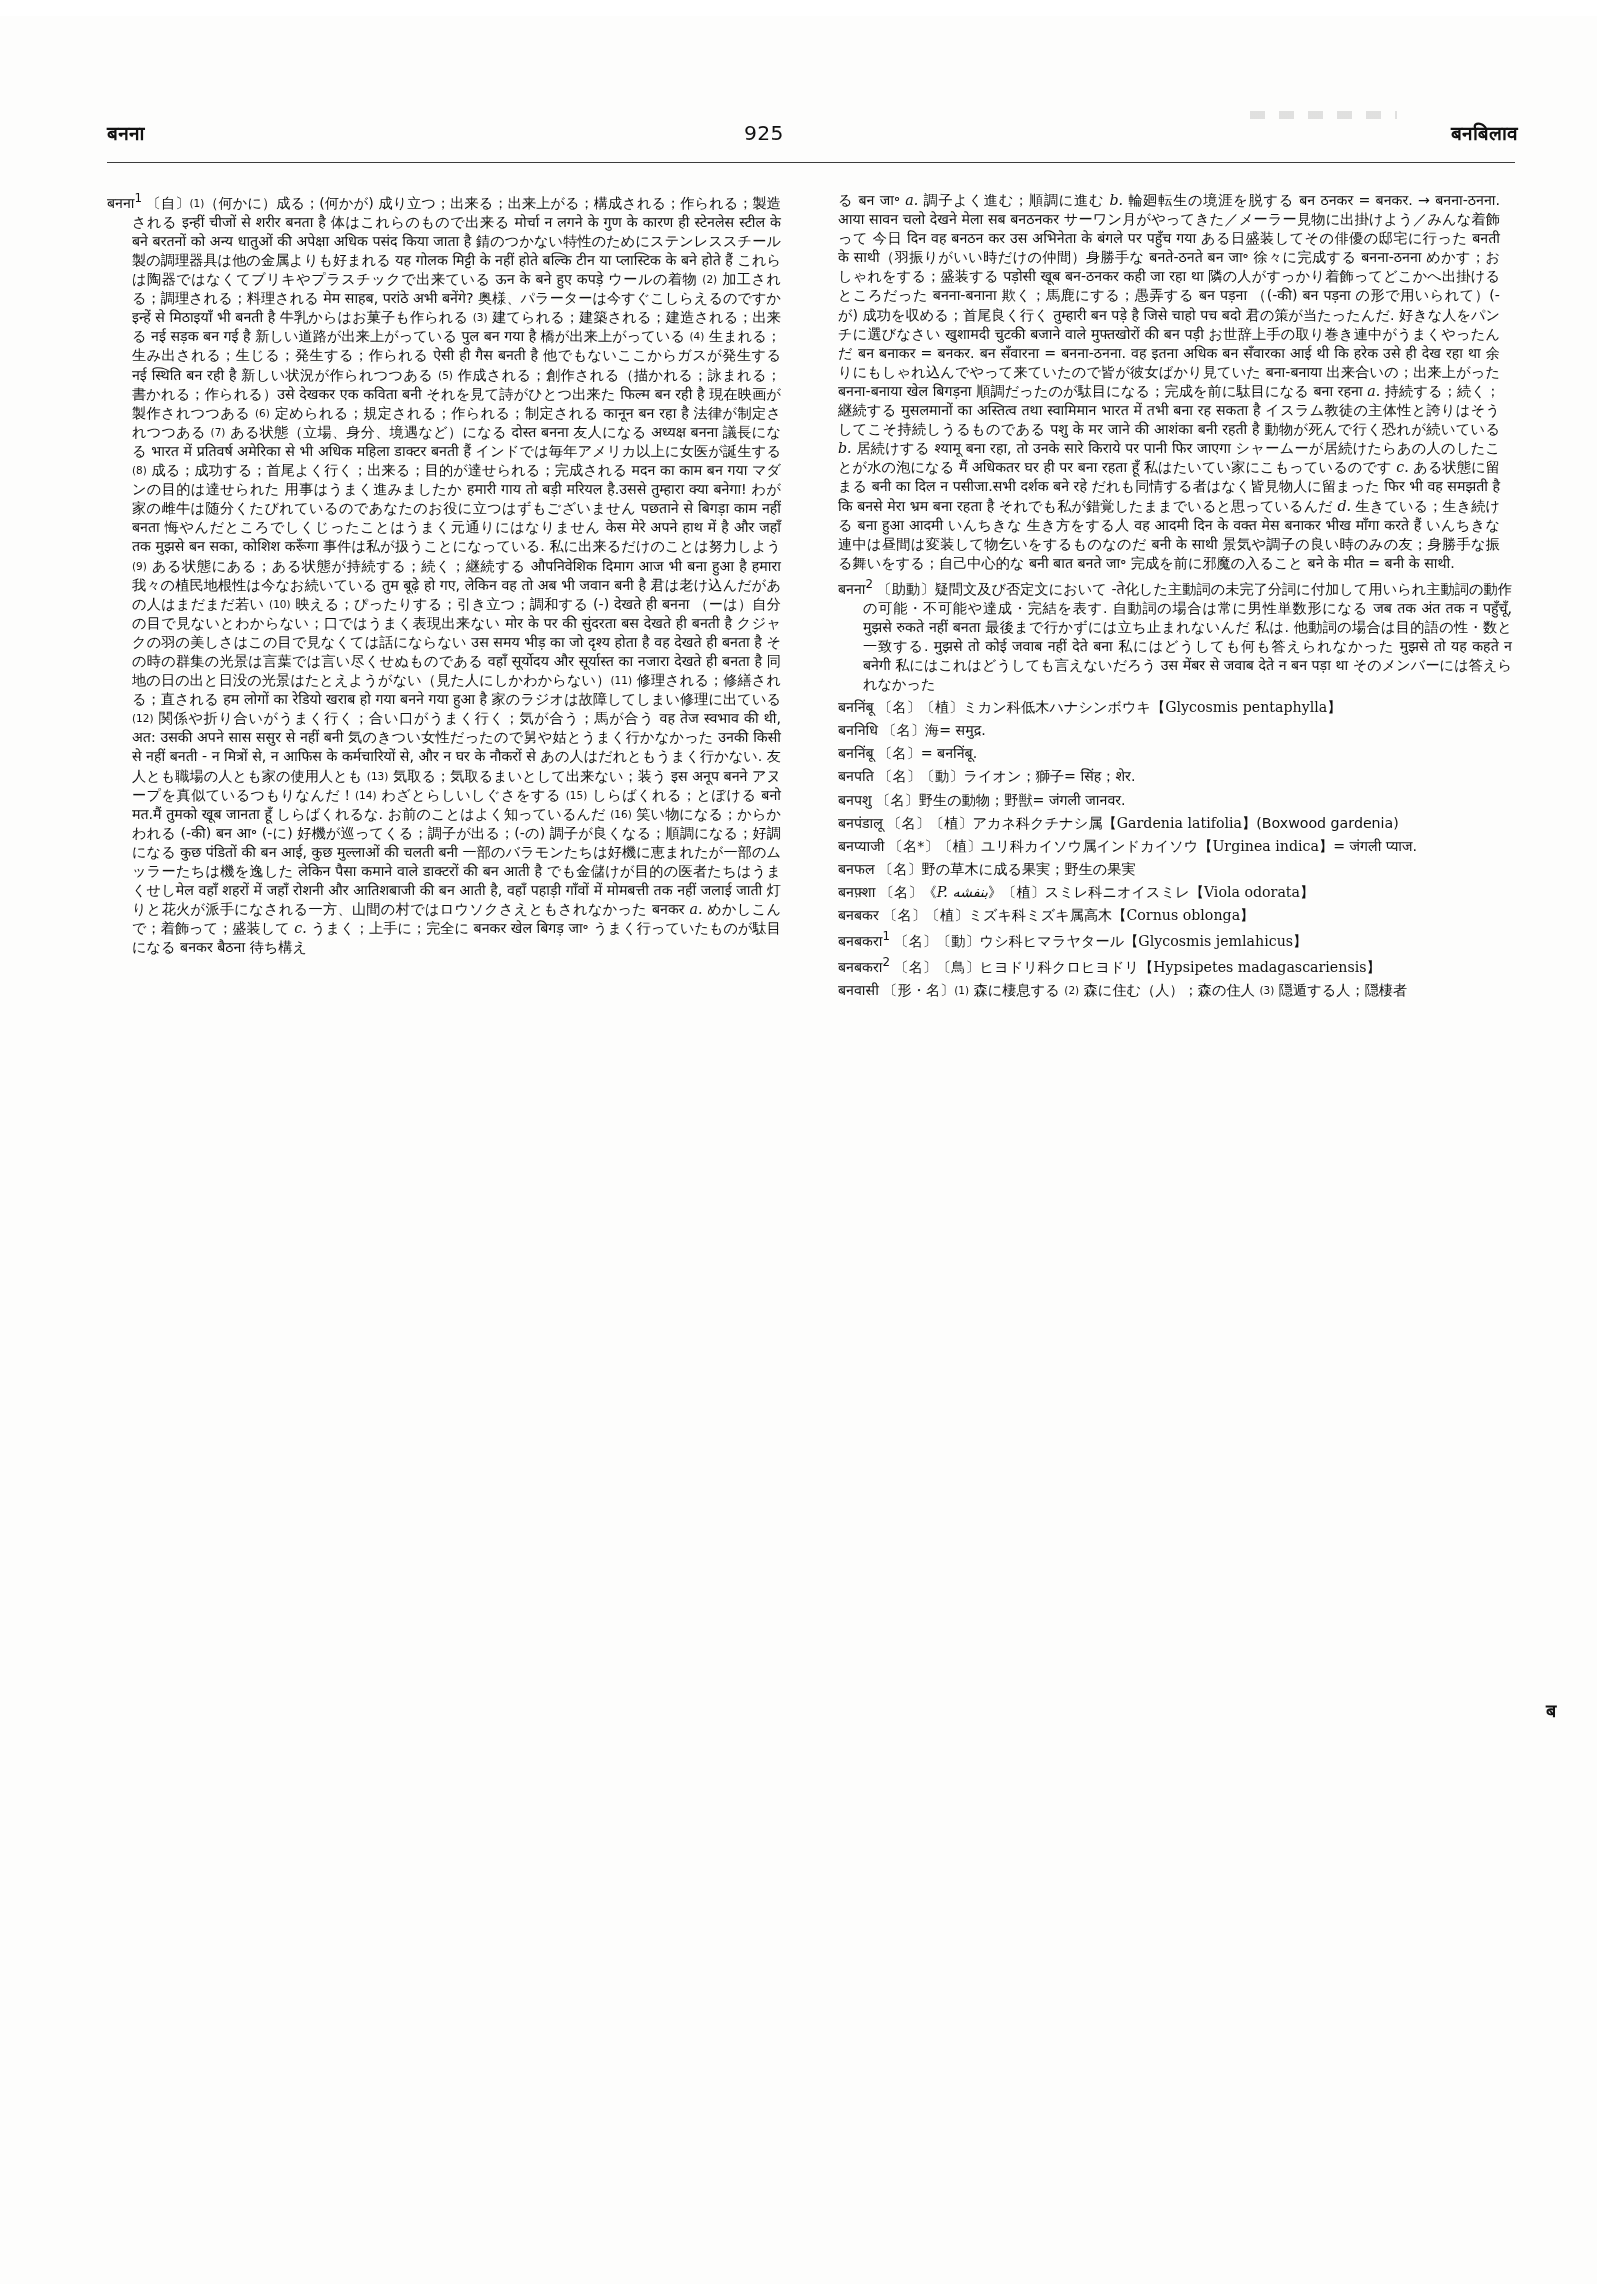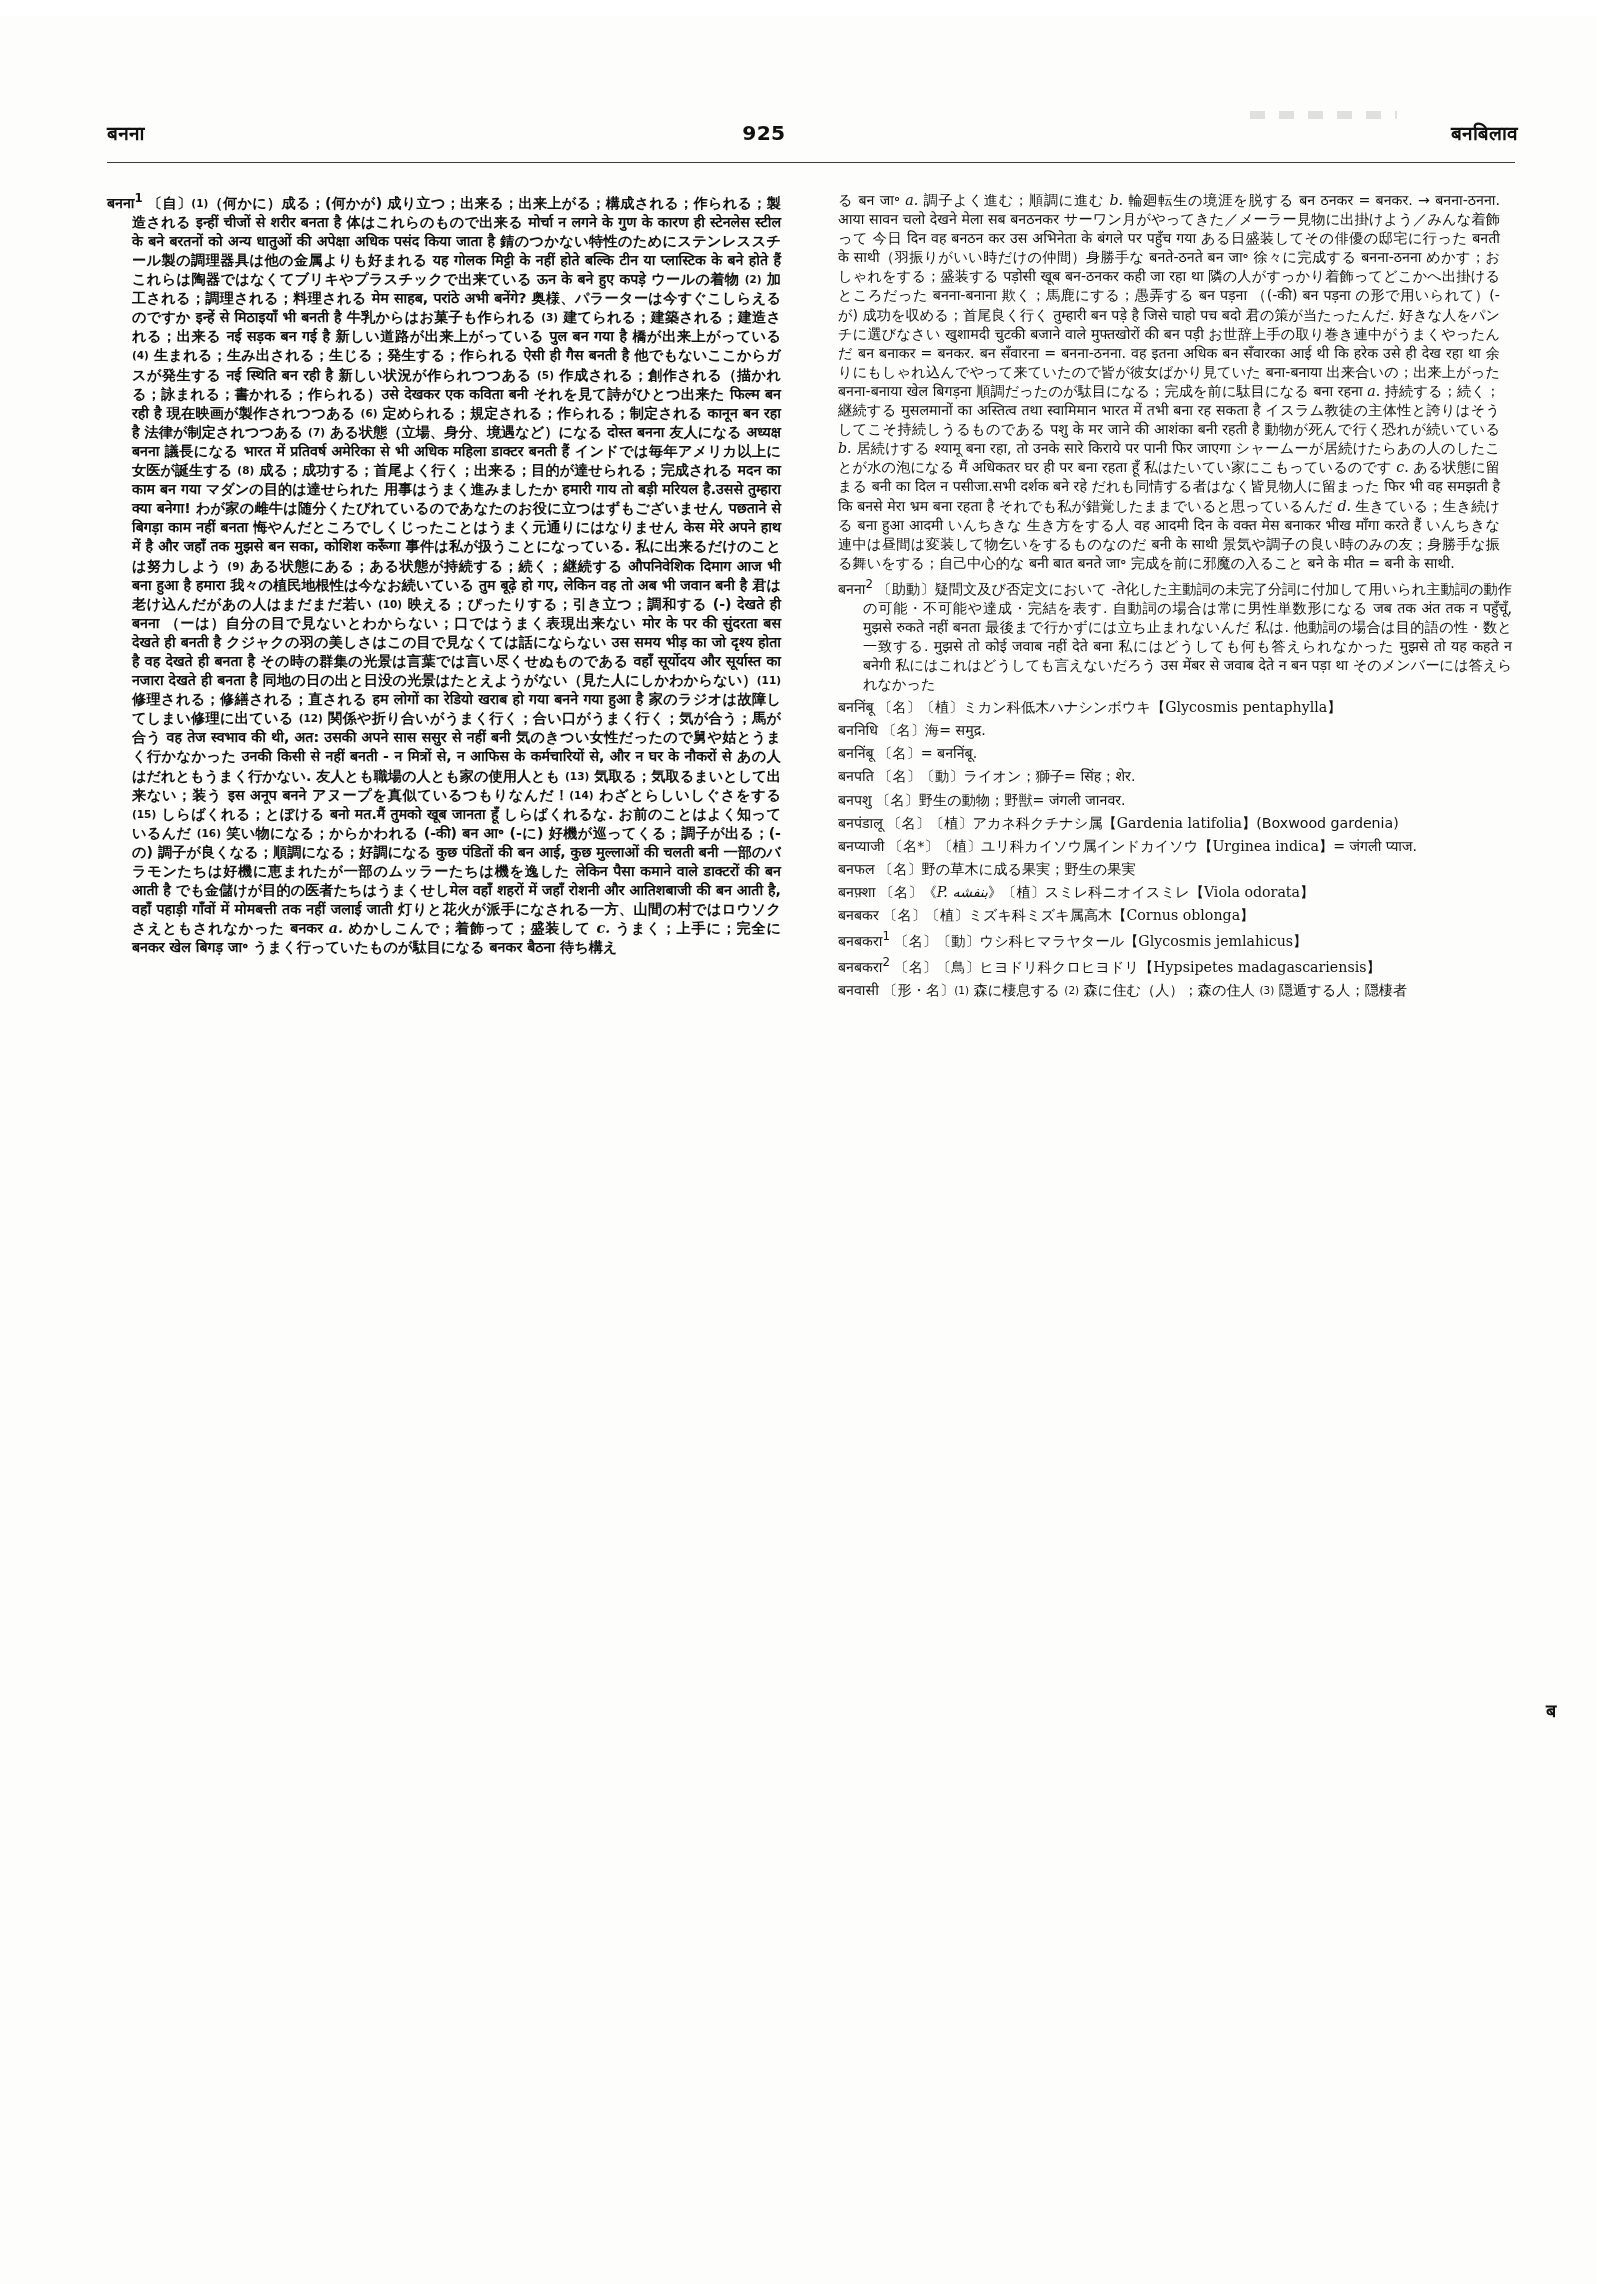--- a/index.html
+++ b/index.html
@@ -33,21 +33,21 @@
     align-items: baseline;
     justify-content: space-between;
     font-size: 19px;
     letter-spacing: 0.3px;
   }
   .header .hl, .header .hr {
     font-weight: 600;
   }
   .header .hc {
     font-size: 20.3px;
-    font-weight: 700;
+    font-weight: 400;
     margin-left: -68px;
     text-align: right;
   }
   .rule {
     position: absolute;
     left: 107px;
     top: 146px;
     width: 1408px;
     height: 1.1px;
     background: #1a1a1a;
@@ -57,21 +57,21 @@
   .col {
     position: absolute;
     top: 175px;
     width: 674px;
     font-size: 14.2px;
     line-height: 1.345;
     text-align: justify;
     text-justify: inter-word;
     hyphens: none;
   }
-  .col-left  { left: 107px; font-weight: bold; }
+  .col-left  { left: 107px; }
   .col-right { left: 838px; }
 
   .para {
     margin: 0 12px 0 0;
     text-indent: 0;
   }
 
   .entry {
     margin: 0;
     padding: 0;

